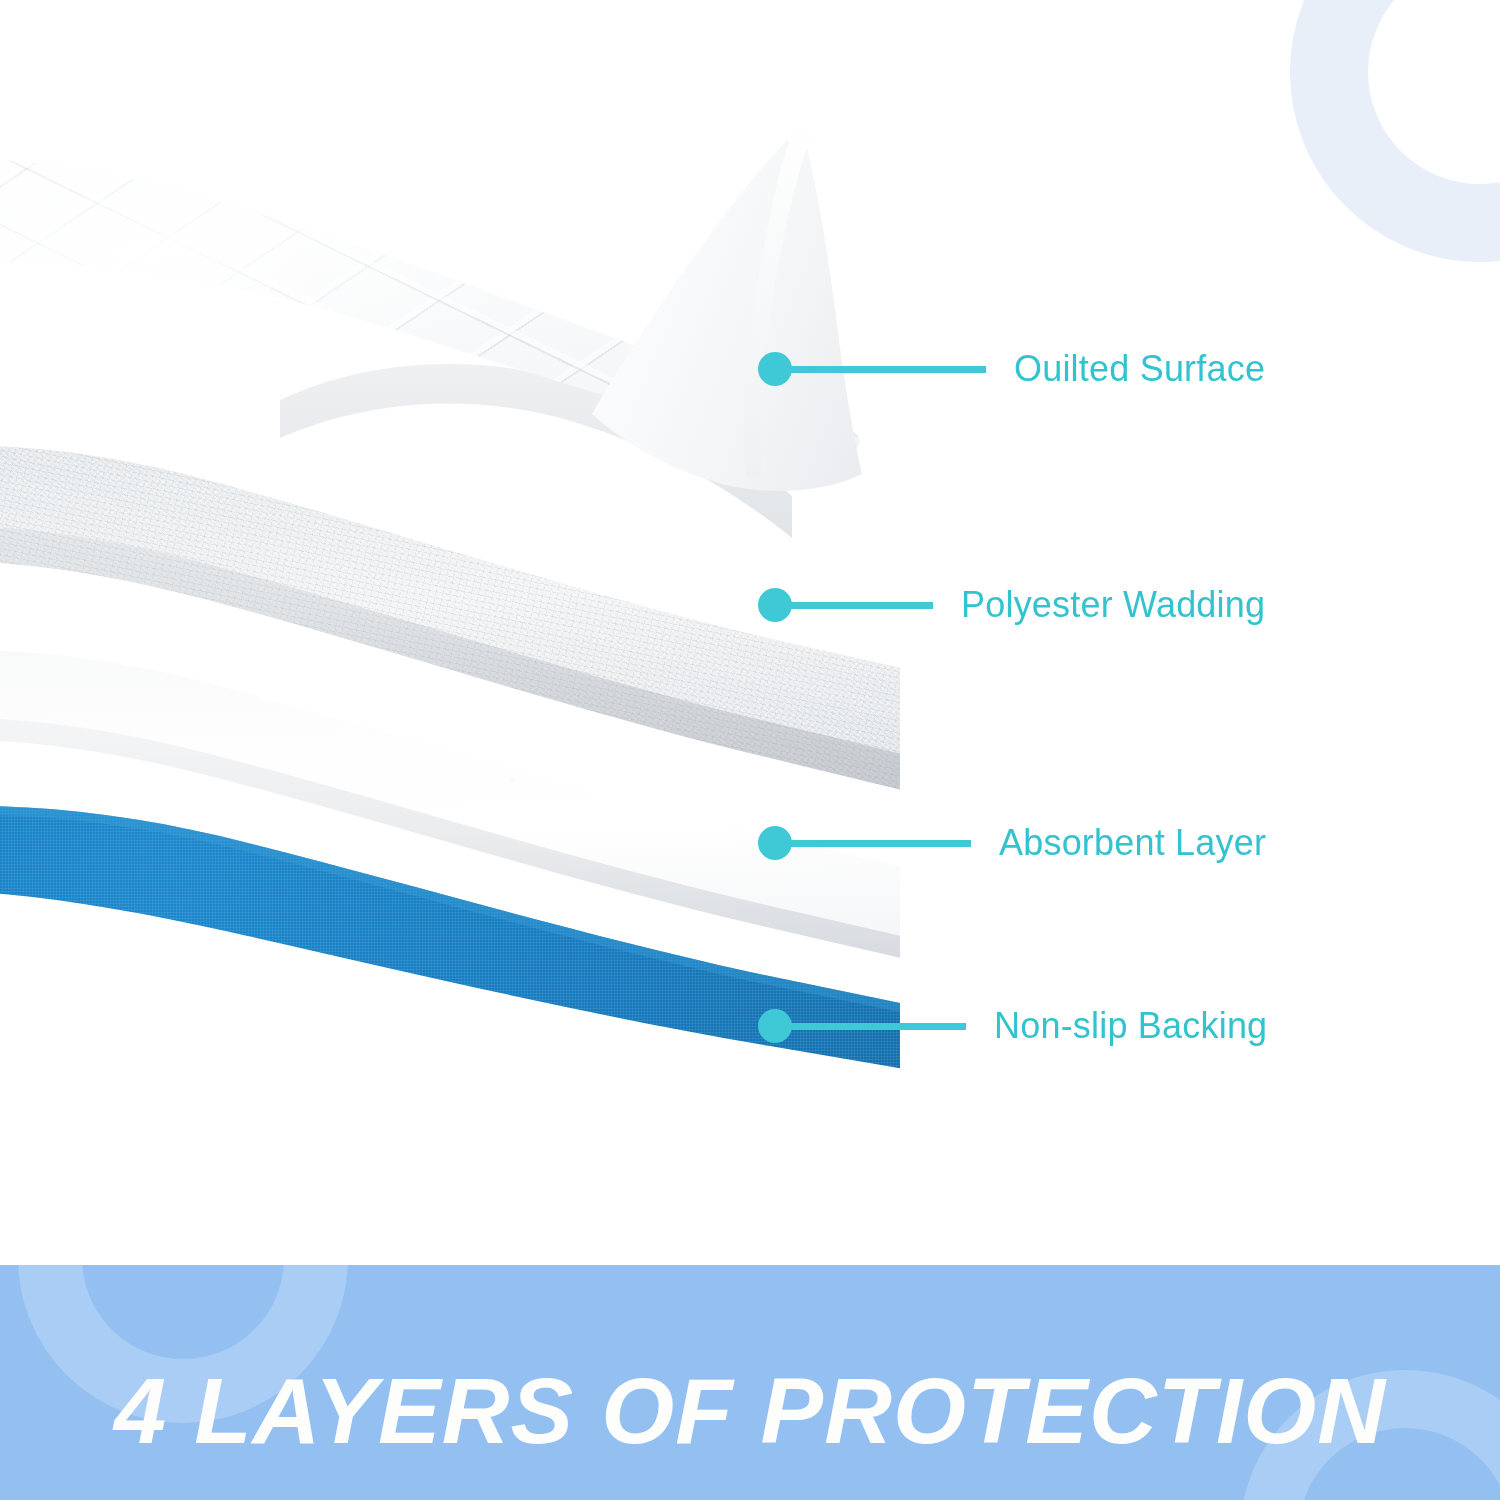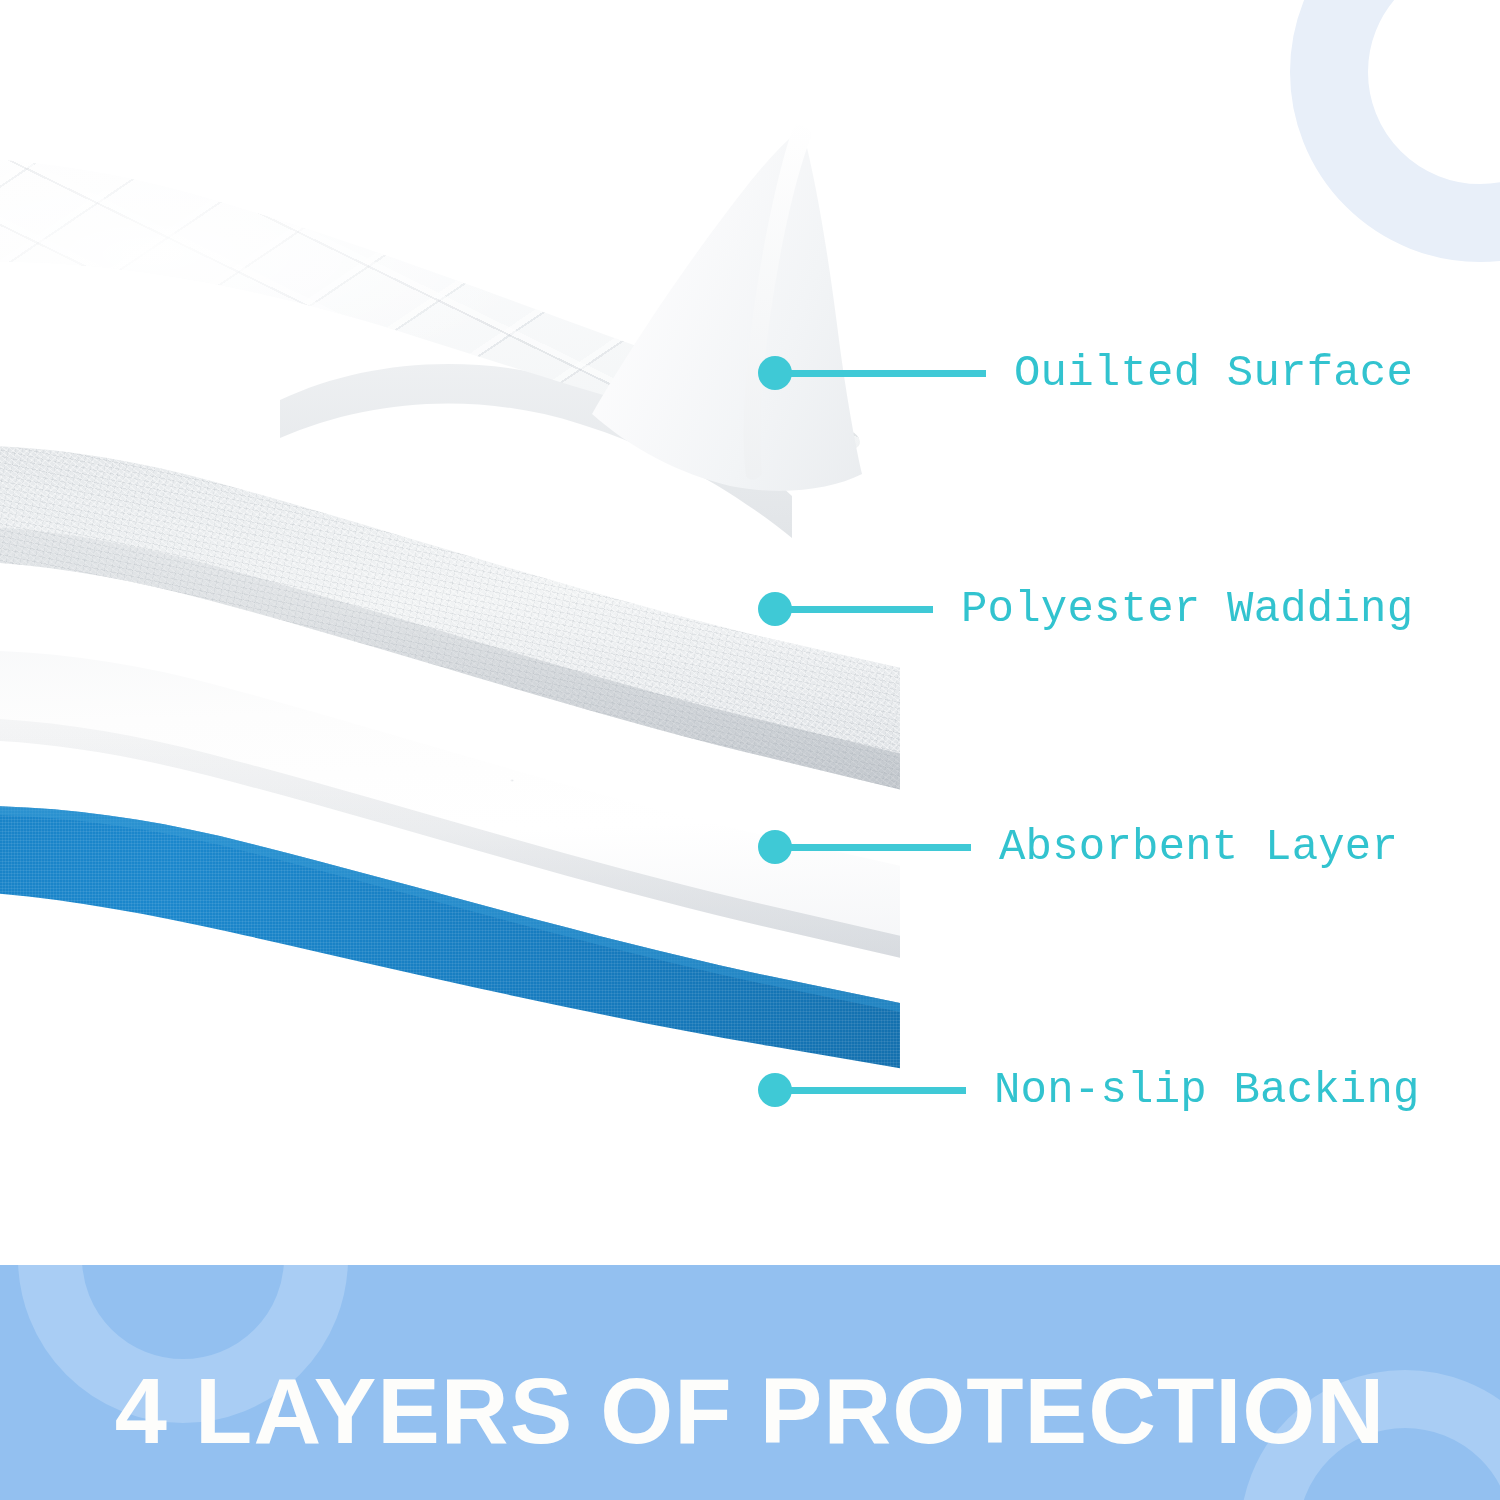--- a/index.html
+++ b/index.html
@@ -153,35 +153,35 @@
   .callout .dot{
     width:34px;height:34px;border-radius:50%;
     background:#3fc9d6;flex:0 0 auto;
   }
   .callout .line{
     height:7px;background:#3fc9d6;flex:0 0 auto;margin-left:-2px;
   }
   .callout .txt{
     margin-left:28px;
     color:#32c3cf;
-    font-size:44px;
+    font-size:36px;
     font-weight:500;
     letter-spacing:.2px;
     white-space:nowrap;
     line-height:1;
-    font-family:Liberation Mono, monospace;
   }
 
   
   #banner{
     position:absolute;
     left:0; top:1265px;
     width:1500px; height:235px;
     background:#93c0f0;
     overflow:hidden;
+    font-style:italic;
   }
   .banner-ring{
     position:absolute;border-radius:50%;
     border-style:solid;border-color:#a9cdf4;
     box-sizing:border-box;pointer-events:none;
   }
   .br-1{ left:18px;  top:-172px; width:330px; height:330px; border-width:64px; }
   .br-2{ left:1240px;top:105px;  width:330px; height:330px; border-width:58px; }
   #banner-title{
     position:absolute;
@@ -234,21 +234,21 @@
     <span class="line" style="width: 181px; background: rgb(63, 201, 214);"></span>
     <span class="txt" style="color: rgb(50, 195, 207);">Absorbent Layer</span>
   </div>
 
   <div class="callout" id="co1" style="left: 758px; top: 587px;">
     <span class="dot" style="background: rgb(63, 201, 214);"></span>
     <span class="line" style="width: 143px; background: rgb(63, 201, 214);"></span>
     <span class="txt" style="color: rgb(50, 195, 207);">Polyester Wadding</span>
   </div>
 
-  <div class="callout" id="co3" style="left: 758px; top: 1068px;">
+  <div class="callout" id="co3" style="left: 758px; top: 1008px;">
     <span class="dot" style="background: rgb(63, 201, 214);"></span>
     <span class="line" style="width: 176px; background: rgb(63, 201, 214);"></span>
     <span class="txt" style="color: rgb(50, 195, 207);">Non-slip Backing</span>
   </div>
 
   <div id="banner" style="background: rgb(147, 192, 240);">
     <div class="banner-ring br-1" style="border-color: rgb(169, 205, 244);"></div>
     <div class="banner-ring br-2" style="border-color: rgb(169, 205, 244);"></div>
 
     <div id="banner-title" style="color: rgb(253, 253, 251);">4 LAYERS OF PROTECTION</div>

